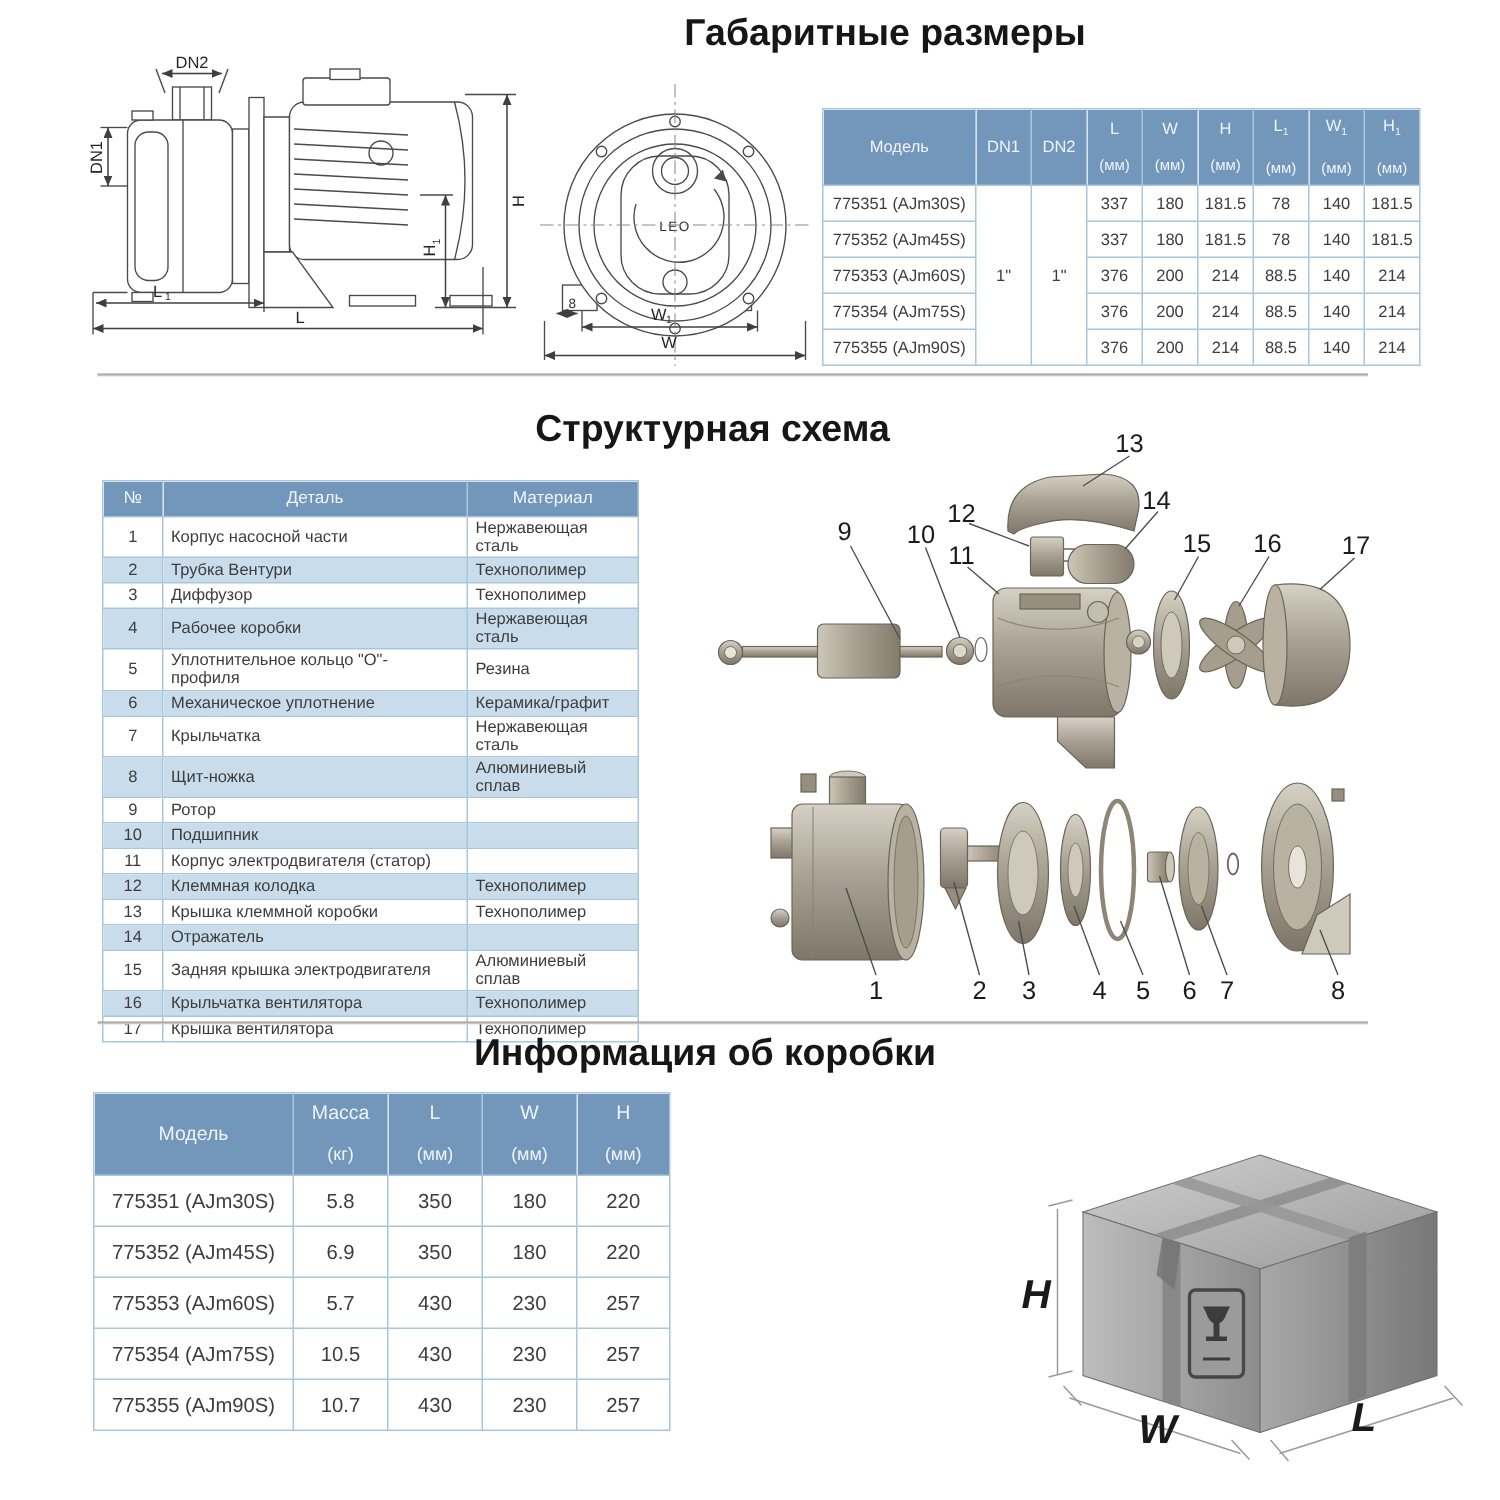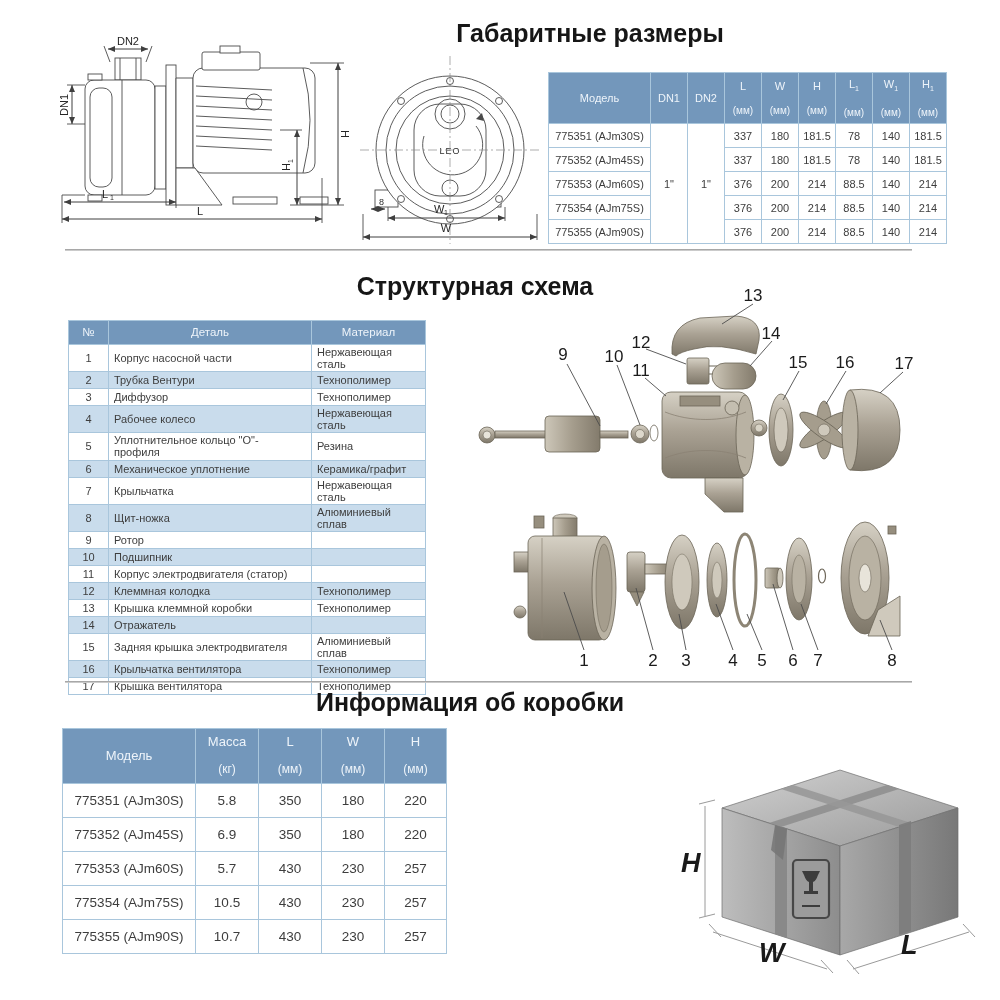--- a/index.html
+++ b/index.html
@@ -40,21 +40,21 @@
   .met{stroke:#6b6557;stroke-width:0.8;}
   .lead{stroke:#4c4c4c;stroke-width:0.9;}
   .num{font-size:17px;fill:#1b1b1b;}
   .dlab{font-size:11px;fill:#252525;}
   .boxlab{font-size:27px;font-weight:bold;font-style:italic;fill:#1a1a1a;}
   .tick{stroke:#9a9a9a;stroke-width:1;}
 </style>
 </head>
 <body>
 
-<div class="abs title" style="left:180px;top:19px;width:820px;">Габаритные размеры</div>
+<div class="abs title" style="left:180px;top:8px;width:820px;">Габаритные размеры</div>
 
 <svg class="abs" style="left:60px;top:38px;" width="305" height="205" viewBox="0 0 305 205">
   <defs>
     <marker id="aE" markerWidth="8" markerHeight="6" refX="7" refY="3" orient="auto" markerUnits="userSpaceOnUse">
       <path d="M0,0 L7,3 L0,6 z" fill="#3f3f3f"></path>
       </marker>
     <marker id="aS" markerWidth="8" markerHeight="6" refX="0" refY="3" orient="auto" markerUnits="userSpaceOnUse">
       <path d="M7,0 L0,3 L7,6 z" fill="#3f3f3f"></path>
       </marker>
   </defs>
@@ -305,21 +305,21 @@
           <td>Трубка Вентури</td>
           <td>Технополимер</td>
         </tr>
         <tr>
           <td class="c">3</td>
           <td>Диффузор</td>
           <td>Технополимер</td>
         </tr>
         <tr>
           <td class="c">4</td>
-          <td>Рабочее колесо</td>
+          <td>Рабочее коробки</td>
           <td>Нержавеющая сталь</td>
         </tr>
         <tr>
           <td class="c">5</td>
           <td>Уплотнительное кольцо "О"- профиля</td>
           <td>Резина</td>
         </tr>
         <tr>
           <td class="c">6</td>
           <td>Механическое уплотнение</td>

